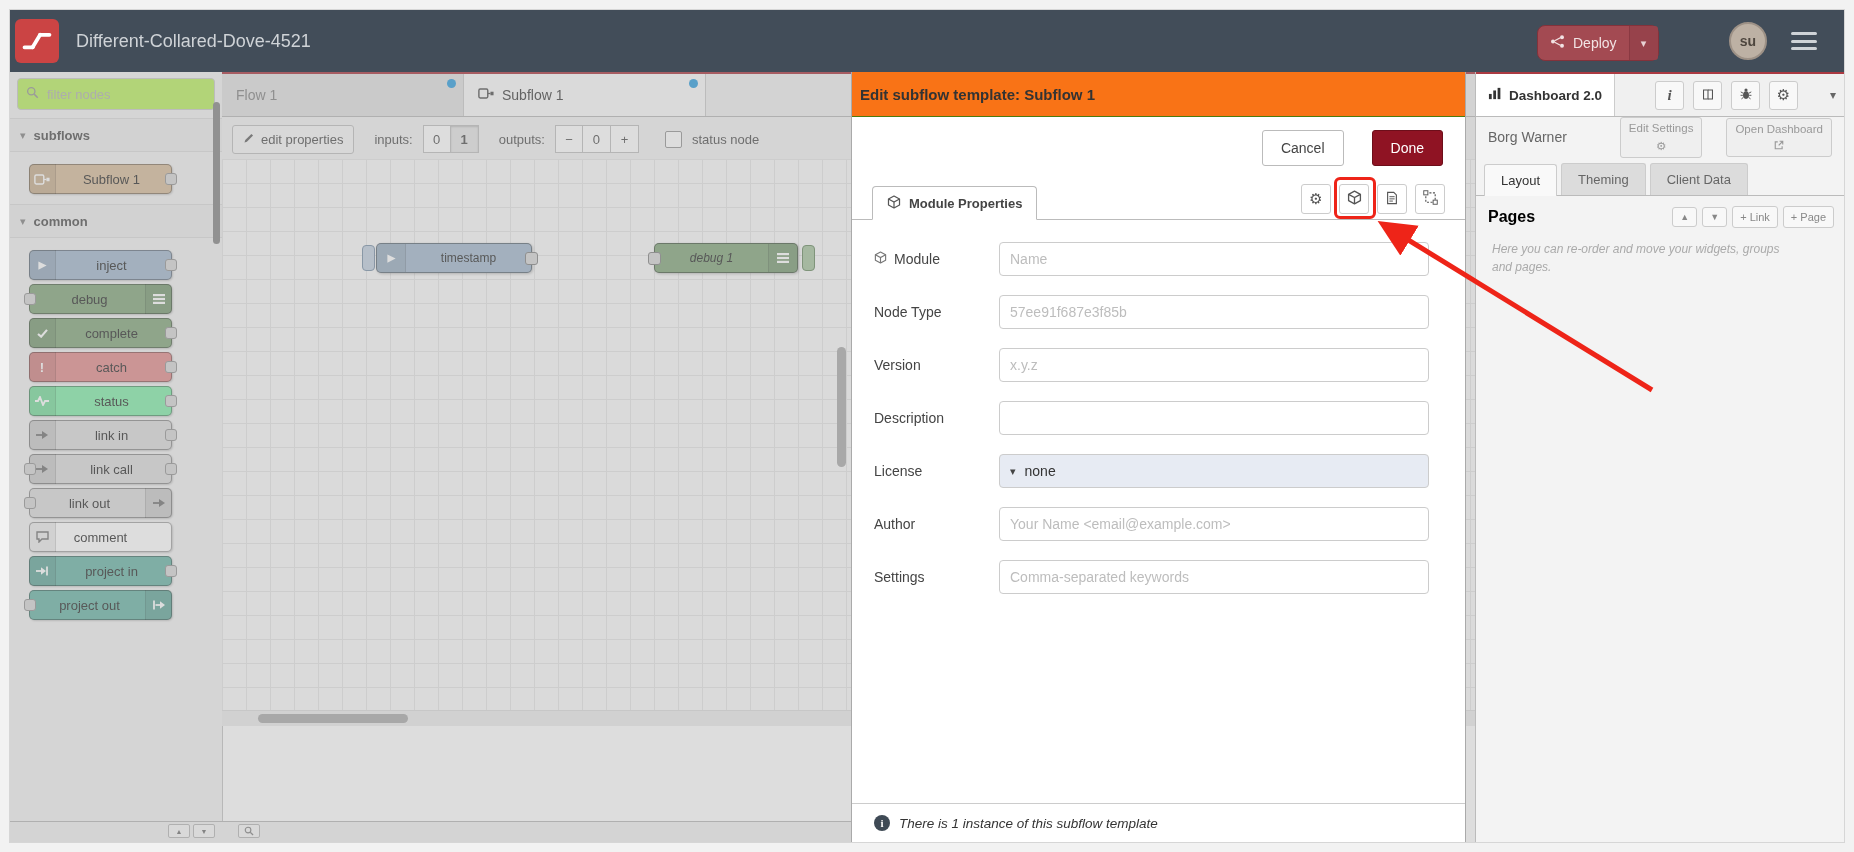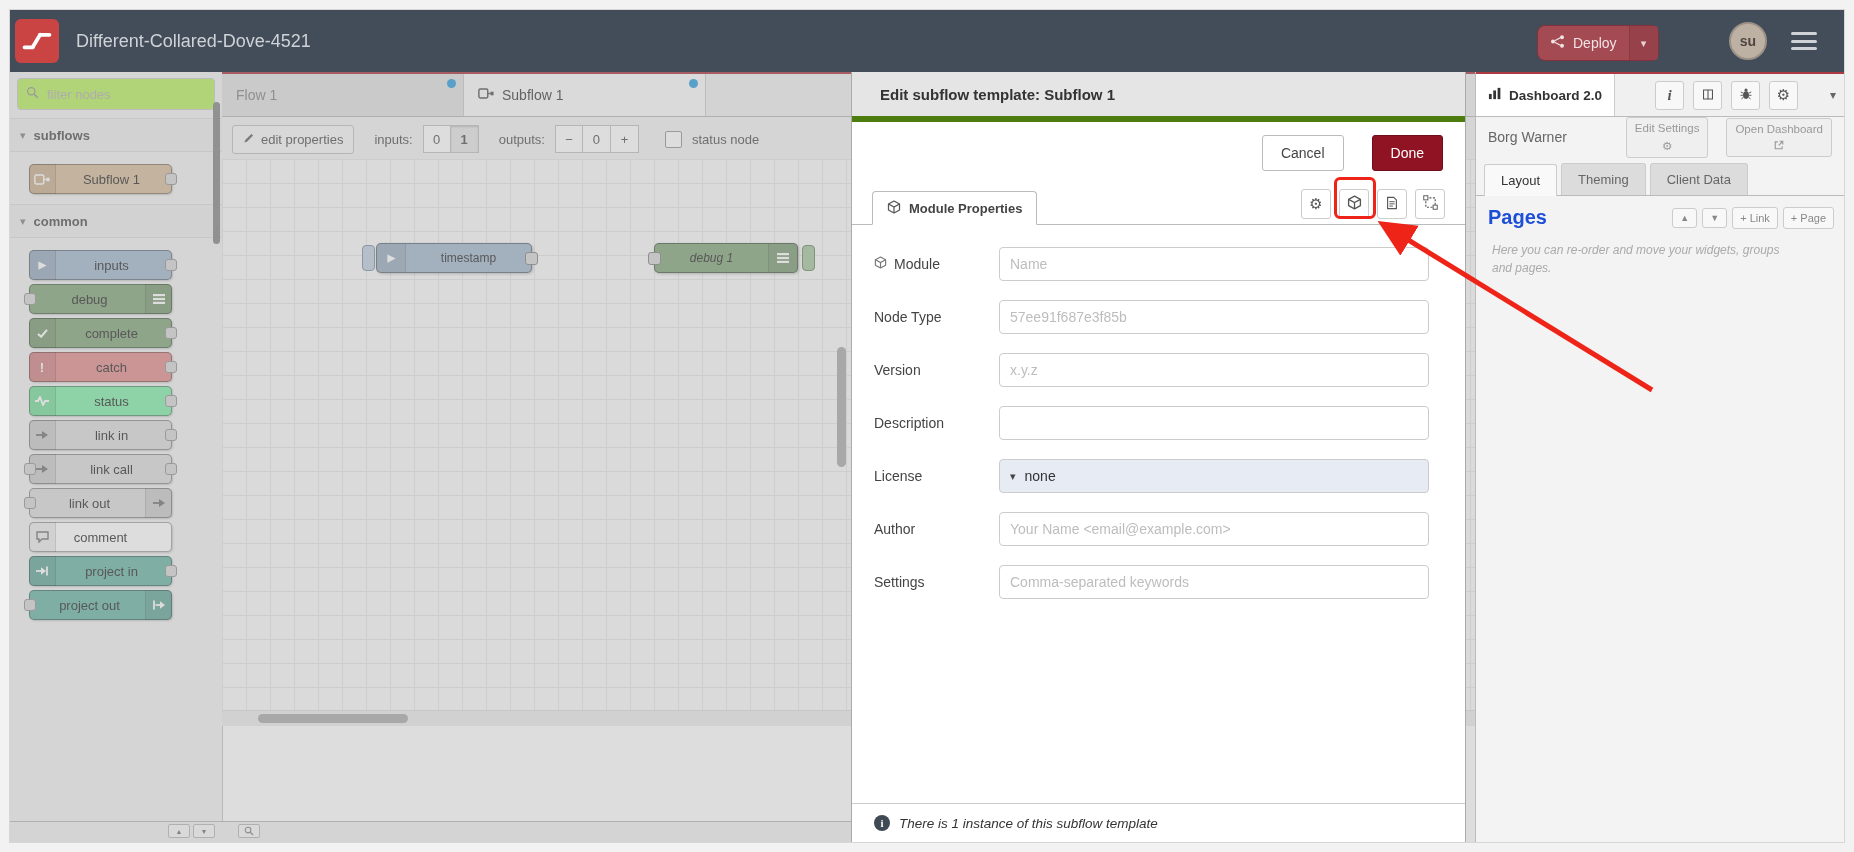--- a/index.html
+++ b/index.html
@@ -93,34 +93,34 @@
   
   .sidebar{position:absolute;left:1465px;top:62px;width:369px;height:770px;background:#f3f3f3;border-left:1px solid #bbb;z-index:2;box-sizing:border-box;}
   .sb-tabbar{height:42px;background:#f0f0f0;border-top:2px solid #ab3a42;border-bottom:1px solid #bbb;display:flex;align-items:center;box-sizing:content-box;}
   .sb-tab{height:100%;background:#fff;border-right:1px solid #ccc;display:flex;align-items:center;gap:7px;padding:0 12px;font-weight:bold;font-size:13.5px;color:#333;box-sizing:border-box;}
   .sb-ib{width:29px;height:29px;border:1px solid #ccc;border-radius:3px;background:#f8f8f8;display:flex;align-items:center;justify-content:center;color:#555;margin-left:9px;font-size:15px;box-sizing:border-box;}
   .sb-ib:first-of-type{margin-left:40px;}
   .sb-caret{margin-left:auto;margin-right:8px;color:#666;font-size:12px;}
   .sb-project{height:40px;display:flex;align-items:center;padding:0 12px;gap:8px;}
   .sb-pname{font-size:14px;color:#666;}
   .sb-sm{margin-left:auto;border:1px solid #ccc;background:#efefef;color:#999;border-radius:3px;font-size:11.5px;padding:4px 8px;display:flex;gap:5px;align-items:center;flex-direction:column;}
-  .sb-sm+.sb-sm{margin-left:10px;}
+  .sb-sm+.sb-sm{margin-left:16px;}
   .sb-tabs{display:flex;align-items:flex-end;border-bottom:1px solid #bbb;padding:6px 0 0 4px;background:#f3f3f3;}
   .sb-t{padding:8px 16px;font-size:13px;border:1px solid #ccc;border-bottom:none;margin-left:4px;border-radius:3px 3px 0 0;background:#dcdcdc;color:#666;}
   .sb-t.active{background:#f9f9f9;color:#333;position:relative;top:1px;}
   .sb-pages{display:flex;align-items:center;padding:10px 10px 6px 12px;gap:5px;}
-  .sb-pages-title{font-weight:bold;font-size:20px;color:#1d4ed8;}
+  .sb-pages-title{font-weight:bold;font-size:16px;color:#000000;}
   .sb-xs{border:1px solid #ccc;background:#f8f8f8;border-radius:3px;font-size:9px;color:#888;padding:4px 7px;display:flex;align-items:center;justify-content:center;}
   .sb-xs.txt{font-size:11px;}
   .sb-pages .spacer{margin-left:auto;}
   .sb-hint{padding:6px 16px;font-style:italic;font-size:12px;color:#aaa;line-height:1.5;width:290px;}
 
   
   .dialog{position:absolute;left:841px;top:62px;width:615px;height:770px;background:#fff;border-left:1px solid #aaa;border-right:1px solid #aaa;z-index:10;box-sizing:border-box;}
-  .dlg-title{height:44px;display:flex;align-items:center;padding:0 28px;font-weight:bold;font-size:15px;color:#333;border-bottom:6px solid #4d7c0f;background:#e5e5e5;}
+  .dlg-title{height:44px;display:flex;align-items:center;padding:0 8px;font-weight:bold;font-size:15px;color:#333;border-bottom:1px solid #4d7c0f;background:#f97316;}
   .dlg-actions{height:62px;display:flex;align-items:center;justify-content:flex-end;gap:28px;padding-right:22px;}
   .btn{height:36px;padding:0 18px;border-radius:3px;font-size:14px;display:flex;align-items:center;font-family:inherit;}
   .btn-cancel{background:#fff;border:1px solid #bbb;color:#444;}
   .btn-done{background:#8f1323;border:1px solid #6d0e1a;color:#fff;}
   .dlg-tabrow{height:40px;border-bottom:1px solid #bbb;display:flex;align-items:flex-end;padding:0 20px;position:relative;}
   .dlg-tab{height:34px;display:flex;align-items:center;gap:8px;padding:0 14px;background:#fff;border:1px solid #bbb;border-bottom:1px solid #fff;border-radius:4px 4px 0 0;margin-bottom:-1px;font-weight:bold;font-size:13px;color:#444;z-index:2;box-sizing:border-box;}
   .dlg-icons{margin-left:auto;display:flex;gap:8px;margin-bottom:5px;}
   .dlg-ib{width:30px;height:30px;border:1px solid #ccc;border-radius:3px;background:#fff;display:flex;align-items:center;justify-content:center;color:#555;font-size:15px;box-sizing:border-box;}
   .dlg-form{padding:22px 36px 0 22px;}
   .frow{display:flex;align-items:center;margin-bottom:19px;}
@@ -202,21 +202,21 @@
       <span class="chev">▾</span>
       <span>common</span>
     </div>
 
     <div class="pnode first c-inject pad-l">
       <span class="pic left">
           <svg width="11" height="11" viewBox="0 0 12 12">
             <path d="M1.5 1.5 L10.5 6 L1.5 10.5 Z" fill="#fff"></path>
           </svg>
         </span>
-      <span class="plabel">inputs</span>
+      <span class="plabel">inject</span>
       <span class="pport out"></span>
     </div>
     <div class="pnode c-green pad-r">
       <span class="pic right">
           <svg width="12" height="10" viewBox="0 0 12 10">
             <rect width="12" height="2.2" fill="#fff"></rect>
             <rect y="3.9" width="12" height="2.2" fill="#fff"></rect>
             <rect y="7.8" width="12" height="2.2" fill="#fff"></rect>
           </svg>
         </span>

